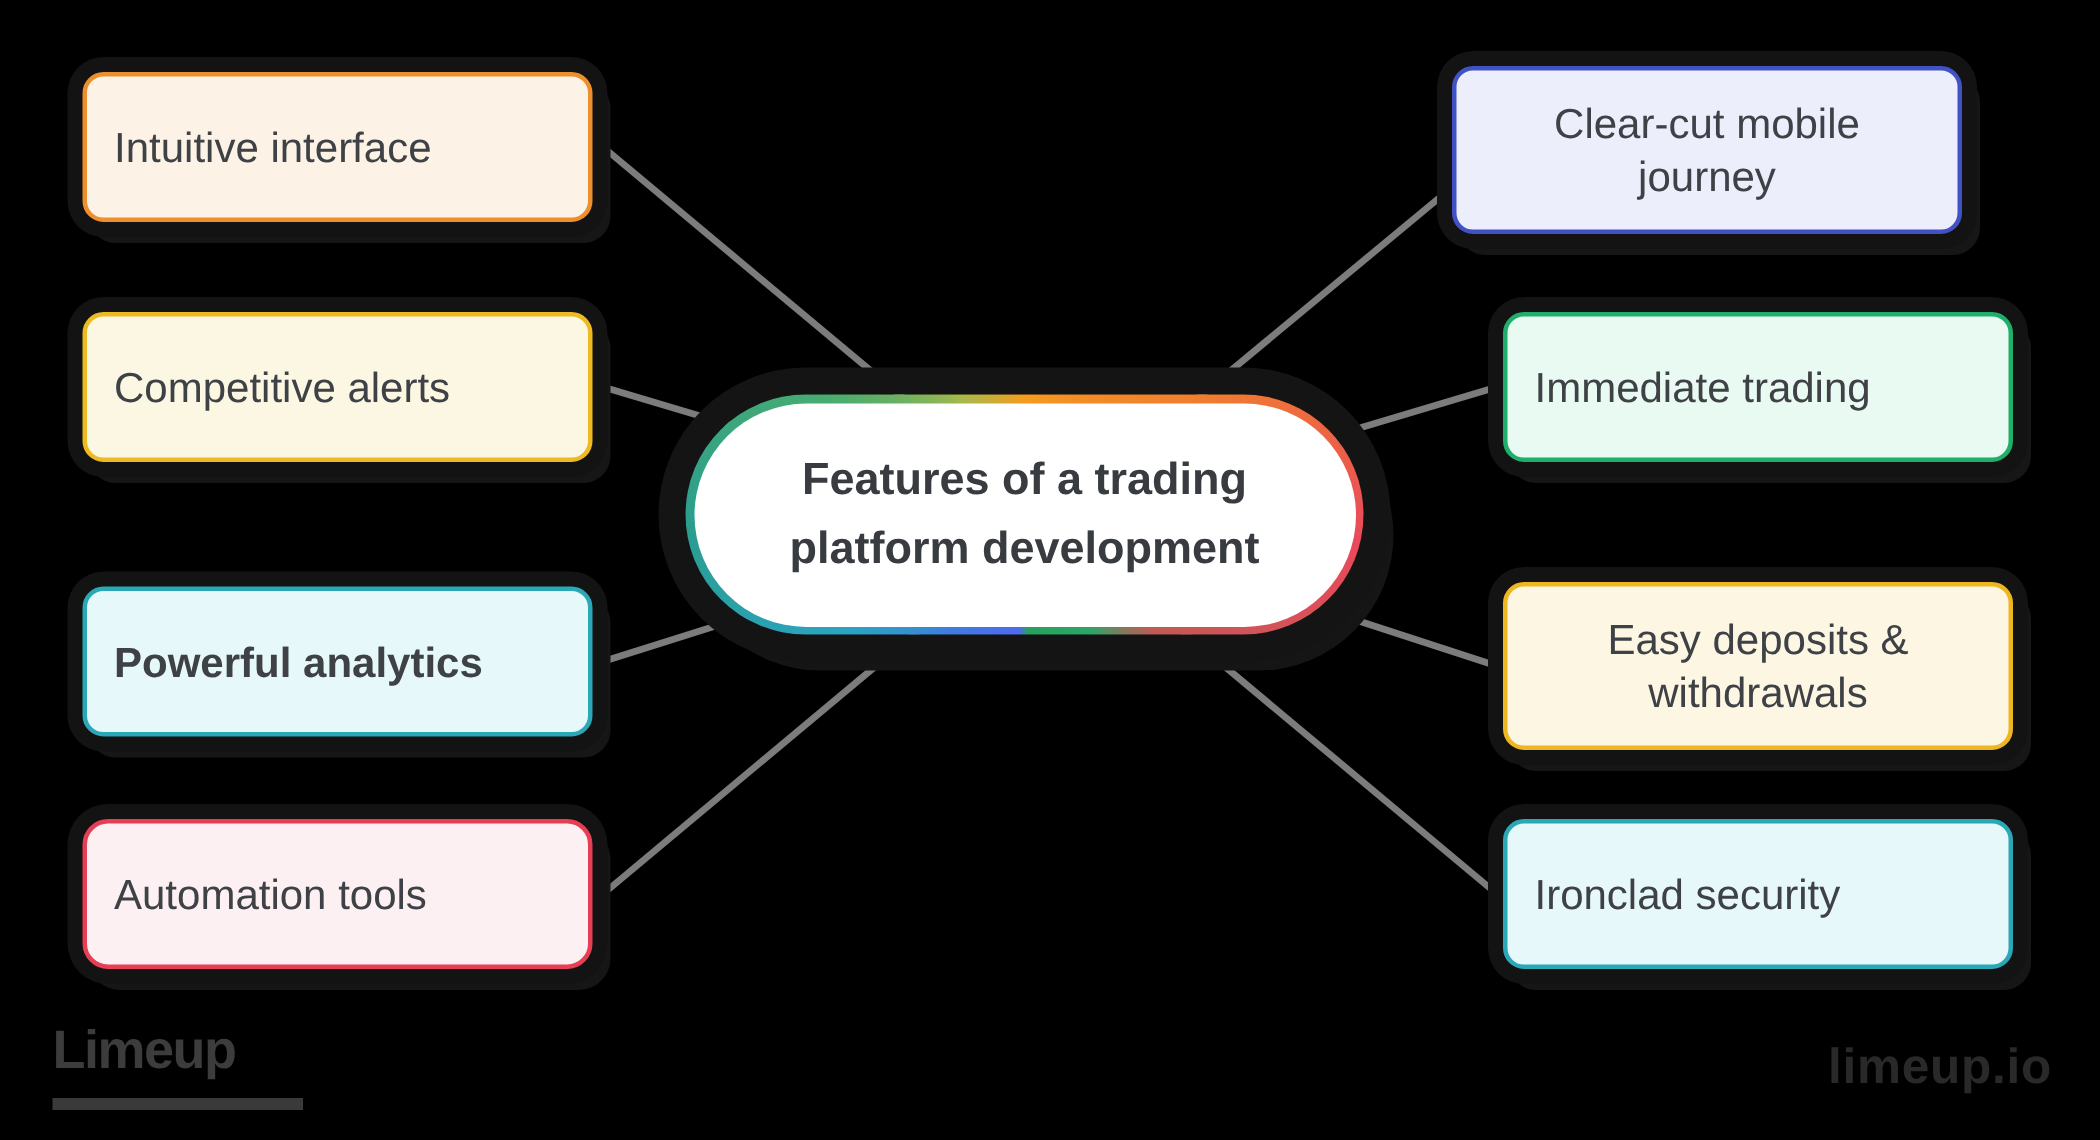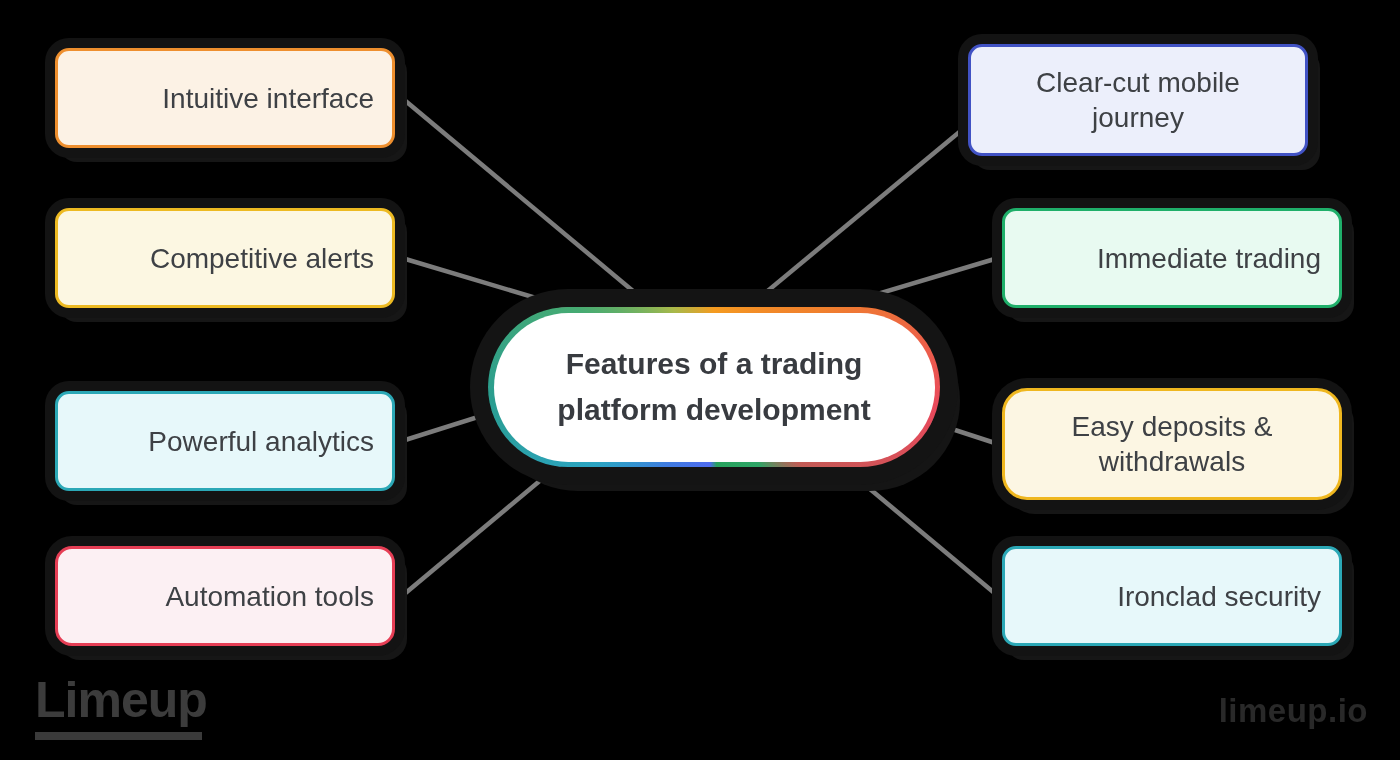--- a/index.html
+++ b/index.html
@@ -21,61 +21,60 @@
 
   
   .feature-box {
     position: absolute;
     width: 340px;
     border-style: solid;
     border-width: 3px;
     border-radius: 14px;
     display: flex;
     align-items: center;
-    justify-content: flex-end;
+    justify-content: flex-start;
     text-align: center;
     box-sizing: border-box;
     
     box-shadow: 0 0 0 10px #131313, 8px 10px 0 4px #161616;
   }
   .feature-box .label {
     font-size: 28px;
     line-height: 1.25;
     color: #3E4145;
     padding: 0 18px;
   }
   .h-single { height: 100px; }
   .h-double { height: 112px; }
 
   .pos-l1 { left: 55px;  top: 48px;  }
   .pos-l2 { left: 55px;  top: 208px; }
-  .pos-l3 { left: 55px;  top: 391px; }
+  .pos-l3 { left: 55px;  top: 391px; font-weight: bold; }
   .pos-l4 { left: 55px;  top: 546px; border-radius: 17px; }
   .pos-r1 { left: 968px; top: 44px;  }
   .pos-r2 { left: 1002px; top: 208px; }
   .pos-r3 { left: 1002px; top: 388px; }
   .pos-r4 { left: 1002px; top: 546px; }
 
   
   .pill-wrap {
     position: absolute;
-    left: 488px; top: 263px;
+    left: 457px; top: 263px;
     width: 452px; height: 160px;
     border-radius: 80px;
     background: conic-gradient(from 0deg,
       #f59b20 0deg, #f0802d 55deg, #e9495c 95deg,
       #c05b55 132deg, #2ea566 150deg, #27a25d 178deg,
       #4f6bf0 183deg, #3f7ce0 212deg, #2ba4c2 237deg,
       #2a9d8f 267deg, #47ab72 300deg, #a8b94a 332deg,
       #f59b20 360deg);
     box-shadow: 0 0 0 18px #141414, 10px 14px 0 10px #151515;
     display: flex;
     align-items: center;
     justify-content: center;
-    margin-top: 44px;
   }
   .pill-inner {
     width: calc(100% - 11px);
     height: calc(100% - 11px);
     border-radius: 75px;
     background: #ffffff;
     display: flex;
     align-items: center;
     justify-content: center;
   }
@@ -88,21 +87,21 @@
     color: #383B40;
   }
 
   
   .logo {
     position: absolute;
     left: 35px;
     top: 676px;
   }
   .logo-text {
-    font-size: 50px;
+    font-size: 36px;
     font-weight: bold;
     letter-spacing: -1px;
     color: #3C3C3C;
     line-height: 48px;
   }
   .logo-bar {
     margin-top: 8px;
     width: 167px;
     height: 8px;
     background: #3A3A3A;
@@ -145,21 +144,21 @@
   <div class="feature-box h-single pos-l4" style="border-color: rgb(230, 62, 85); background-color: rgb(252, 240, 243);">
     <div class="label">Automation tools</div>
   </div>
 
   <div class="feature-box h-double pos-r1" style="border-color: rgb(65, 82, 196); background-color: rgb(236, 239, 251);">
     <div class="label">Clear-cut mobile journey</div>
   </div>
   <div class="feature-box h-single pos-r2" style="border-color: rgb(31, 175, 106); background-color: rgb(232, 250, 241);">
     <div class="label">Immediate trading</div>
   </div>
-  <div class="feature-box h-double pos-r3" style="border-color: rgb(239, 183, 31); background-color: rgb(252, 246, 227); border-radius: 25px;">
+  <div class="feature-box h-double pos-r3" style="border-color: rgb(239, 183, 31); background-color: rgb(252, 246, 227);">
     <div class="label">Easy deposits &amp; withdrawals</div>
   </div>
   <div class="feature-box h-single pos-r4" style="border-color: rgb(43, 168, 182); background-color: rgb(231, 248, 250);">
     <div class="label">Ironclad security</div>
   </div>
 
   <div class="pill-wrap">
     <div class="pill-inner">
       <div class="pill-title" style="color: rgb(56, 59, 64);">Features of a trading platform development</div>
     </div>

